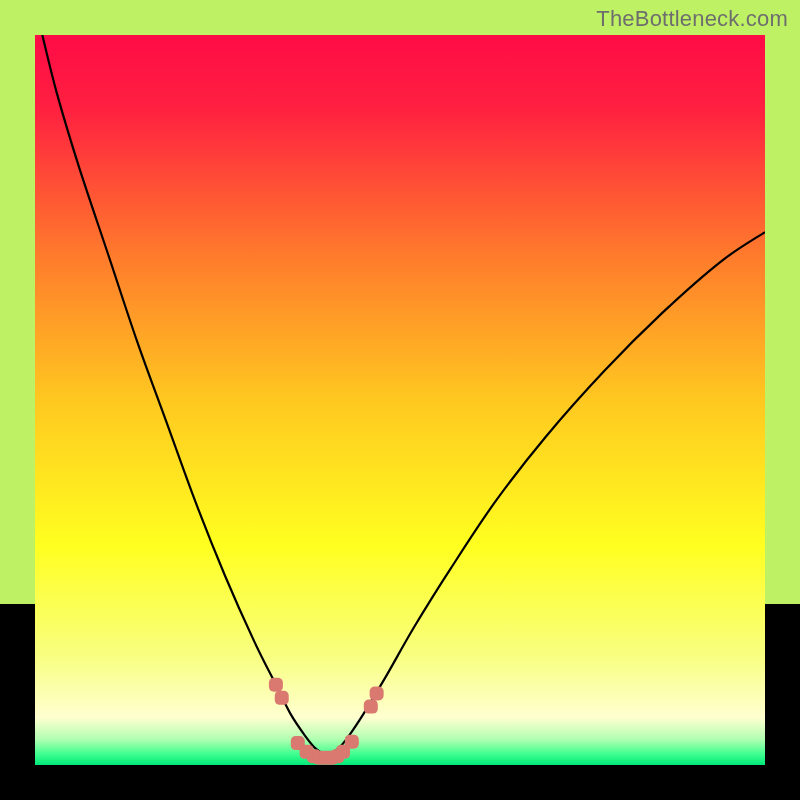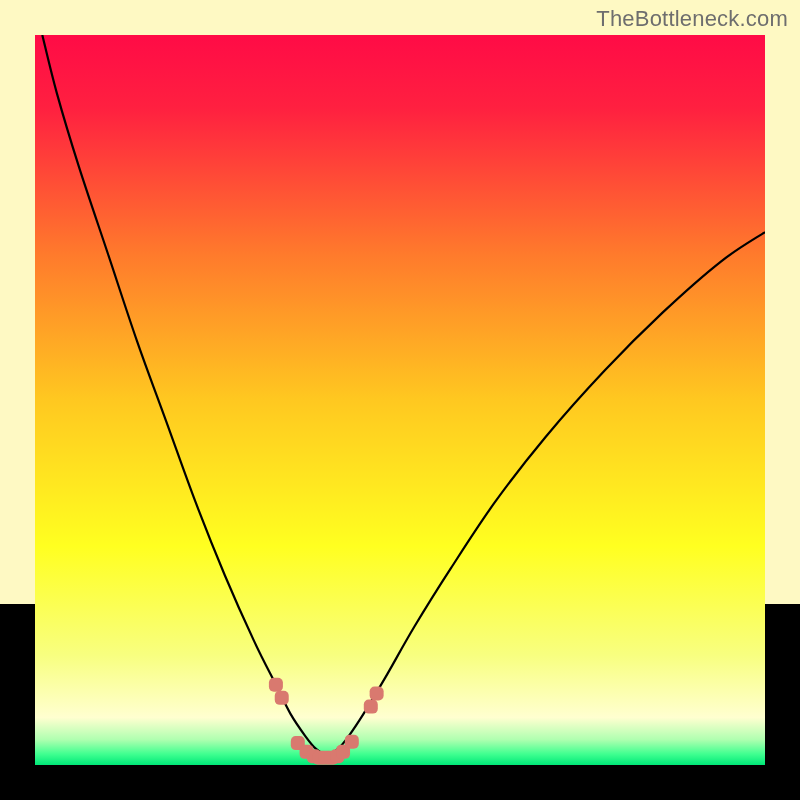--- a/index.html
+++ b/index.html
@@ -8,21 +8,21 @@
     width: 800px;
     height: 800px;
     overflow: hidden;
     background: #000;
     font-family: Arial, Helvetica, sans-serif;
   }
   .frame {
     position: relative;
     width: 800px;
     height: 604px;
-    background: #fef9c3;
+    background: #bef264;
   }
   .plot-area {
     position: absolute;
     left: 35px;
     top: 35px;
     width: 730px;
     height: 730px;
     overflow: hidden;
   }
   .gradient-bg {

